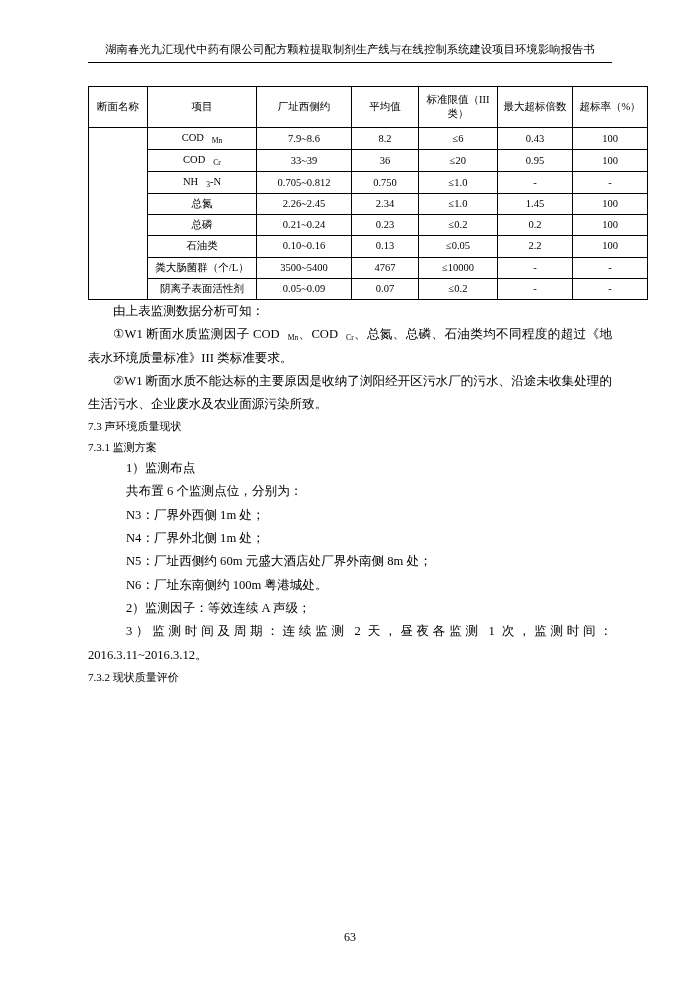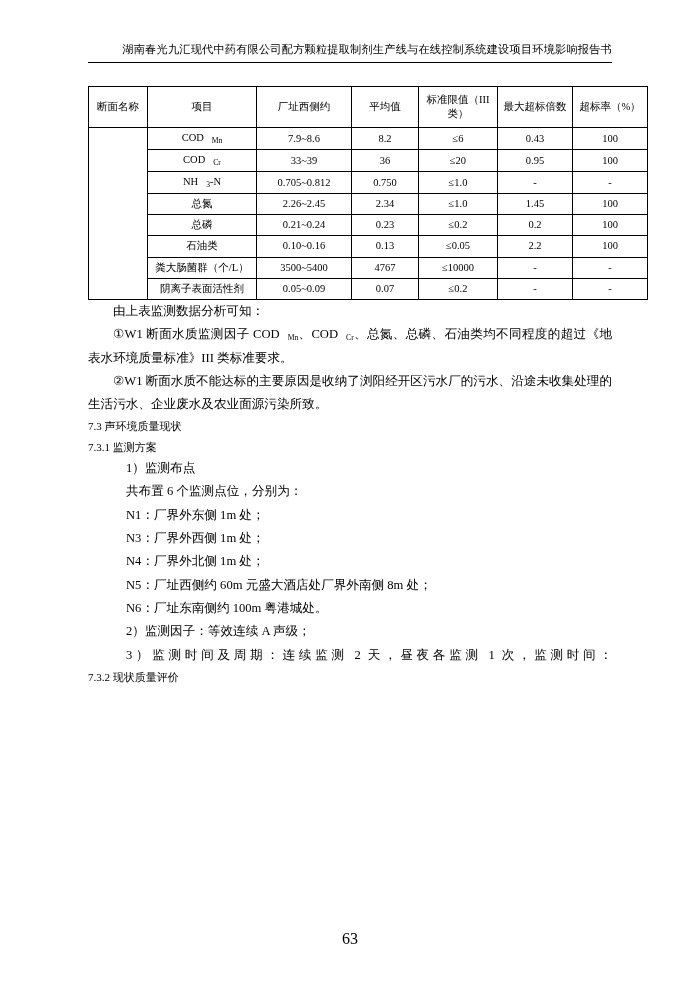--- a/index.html
+++ b/index.html
@@ -19,21 +19,21 @@
     height: 989px;
     position: relative;
     box-sizing: border-box;
     padding: 0;
   }
   .header {
     position: absolute;
     top: 42px;
     left: 88px;
     width: 524px;
-    text-align: right;
+    text-align: center;
     font-size: 11.2px;
     line-height: 1.3;
     letter-spacing: 0.2px;
   }
   .header-rule {
     position: absolute;
     top: 62px;
     left: 88px;
     width: 524px;
     border-bottom: 1px solid #000;
@@ -90,21 +90,21 @@
   }
   .tbl-note {
     margin-top: 10px;
   }
   .pagenum {
     position: absolute;
     top: 930px;
     left: 0;
     width: 700px;
     text-align: center;
-    font-size: 16px;
+    font-size: 12px;
   }
   .justify-wide {
     text-align: justify;
     text-align-last: justify;
   }
 </style>
 </head>
 <body>
 
 <div class="page">
@@ -202,29 +202,29 @@
     <p class="body indent2">②W1 断面水质不能达标的主要原因是收纳了浏阳经开区污水厂的污水、沿途未收集处理的生活污水、企业废水及农业面源污染所致。</p>
 
     <p class="sec-head noindent">7.3  声环境质量现状</p>
 
     <p class="sec-head noindent">7.3.1   监测方案</p>
 
     <p class="body indent3">1）监测布点</p>
 
     <p class="body indent3">共布置 6 个监测点位，分别为：</p>
 
-    <p class="body indent3">N1：厂界外东侧 1m 处；</p>
     <p class="body indent3">N3：厂界外西侧 1m 处；</p>
     <p class="body indent3">N4：厂界外北侧 1m 处；</p>
     <p class="body indent3">N5：厂址西侧约 60m 元盛大酒店处厂界外南侧 8m 处；</p>
     <p class="body indent3">N6：厂址东南侧约 100m 粤港城处。</p>
 
     <p class="body indent3">2）监测因子：等效连续 A 声级；</p>
 
     <p class="body indent3 justify-wide">3）监测时间及周期：连续监测 2 天，昼夜各监测 1 次，监测时间：</p>
+    <p class="body noindent">2016.3.11~2016.3.12。</p>
 
     <p class="sec-head noindent">7.3.2   现状质量评价</p>
 
 
   </div>
 
   <div class="pagenum">63</div>
 
 </div>
 

